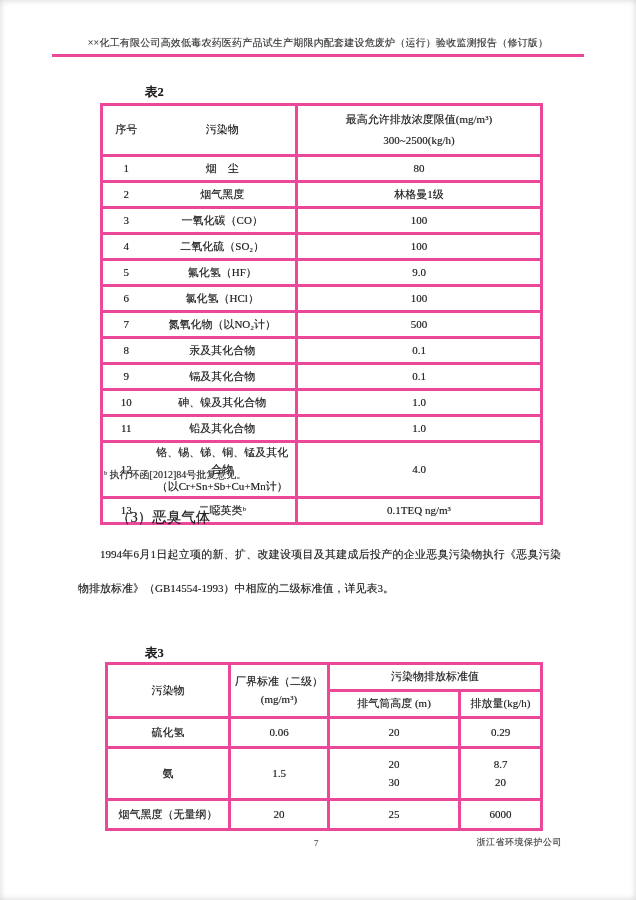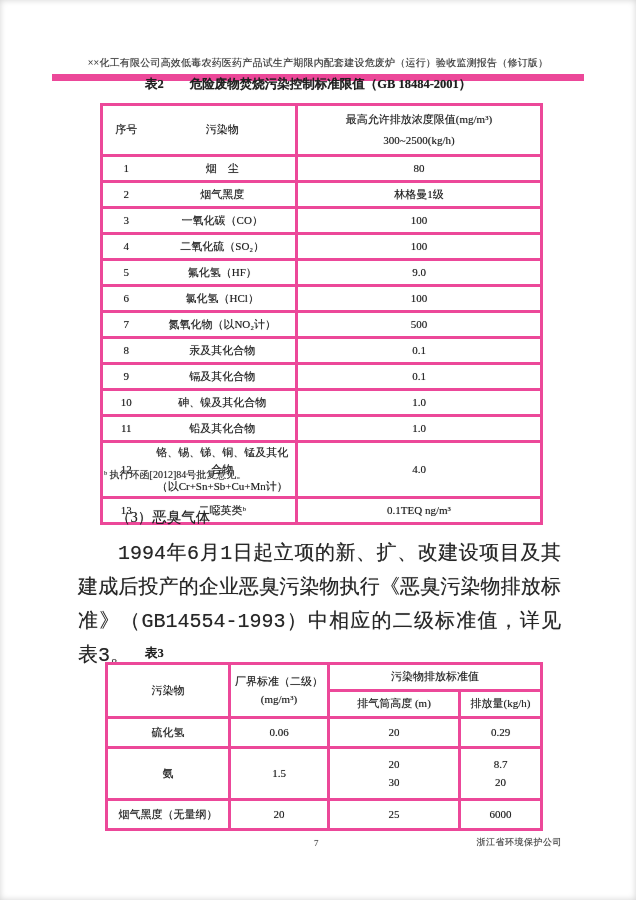--- a/index.html
+++ b/index.html
@@ -9,26 +9,26 @@
     font-family:"Liberation Serif","DejaVu Serif",serif;
     color:#2b2b2b;
     box-shadow:inset 0 0 6px rgba(0,0,0,0.18);
   }
   .scan-text{text-shadow:0 0 0.7px rgba(40,40,40,0.55);}
   
   .doc-header{
     position:absolute;top:36px;left:52px;width:532px;
     font-size:10px;color:#3f3f3f;text-align:center;
     letter-spacing:0.2px;white-space:nowrap;overflow:hidden;
-    border-bottom:7px solid #ec4899;padding-bottom:4px;margin-top:20px;
+    border-bottom:3px solid #ec4899;padding-bottom:4px;
   }
   
   .tbl-caption{position:absolute;left:100px;width:440px;display:flex;
     font-weight:bold;font-size:12.5px;color:#1f1f1f;}
-  .cap2{top:76px;}
+  .cap2{top:84px;}
   .cap2 .cap-label{margin-left:45px;}
   .cap2 .cap-title{margin-left:26px;}
   .cap3{top:645px;}
   .cap3 .cap-label{margin-left:45px;}
   .cap3 .cap-title{margin-left:68px;}
   
   table{border-collapse:collapse;table-layout:fixed;}
   td{border:3px solid #ec4899;text-align:center;vertical-align:middle;
      font-size:11px;color:#222;padding:1px 2px;line-height:1.55;}
   .pre{white-space:pre-line;}
@@ -40,34 +40,33 @@
   .t2 .drow td{height:21px;}
   .t2 .tall td{height:34px;}
   .t3{position:absolute;top:662px;left:105px;width:435px;}
   .t3 .h1 td{height:22px;}
   .t3 .h2 td{height:22px;}
   .t3 .drow td{height:25px;}
   .t3 .tall td{height:47px;}
   .footnote{position:absolute;top:468px;left:104px;font-size:10px;color:#2f2f2f;}
   .sec-heading{position:absolute;top:508px;left:116px;font-size:14.5px;color:#222;}
   .para{position:absolute;top:537px;left:78px;width:483px;
-    font-size:20px;line-height:34px;text-align:justify;text-indent:2em;color:#262626;font-family:Liberation Mono, monospace;}
+    font-size:11px;line-height:34px;text-align:justify;text-indent:2em;color:#262626;}
   .footer-page{position:absolute;top:838px;left:314px;font-size:9px;color:#555;}
   .footer-right{position:absolute;top:836px;right:74px;font-size:9px;color:#4a4a4a;letter-spacing:0.5px;}
 </style>
 </head>
 <body>
 
 <div class="page">
 
   <div class="doc-header scan-text">××化工有限公司高效低毒农药医药产品试生产期限内配套建设危废炉（运行）验收监测报告（修订版）</div>
 
   <div class="tbl-caption cap2">
     <span class="cap-label scan-text">表2</span>
-    <span class="cap-title scan-text">危险废物焚烧污染控制标准限值（GB 18484-2001）</span>
   </div>
 
   <table class="t2 scan-text">
     <colgroup>
         <col style="width:48px">
         <col style="width:147px">
         <col style="width:245px">
       </colgroup>
     <tbody>
         <tr class="hrow">

